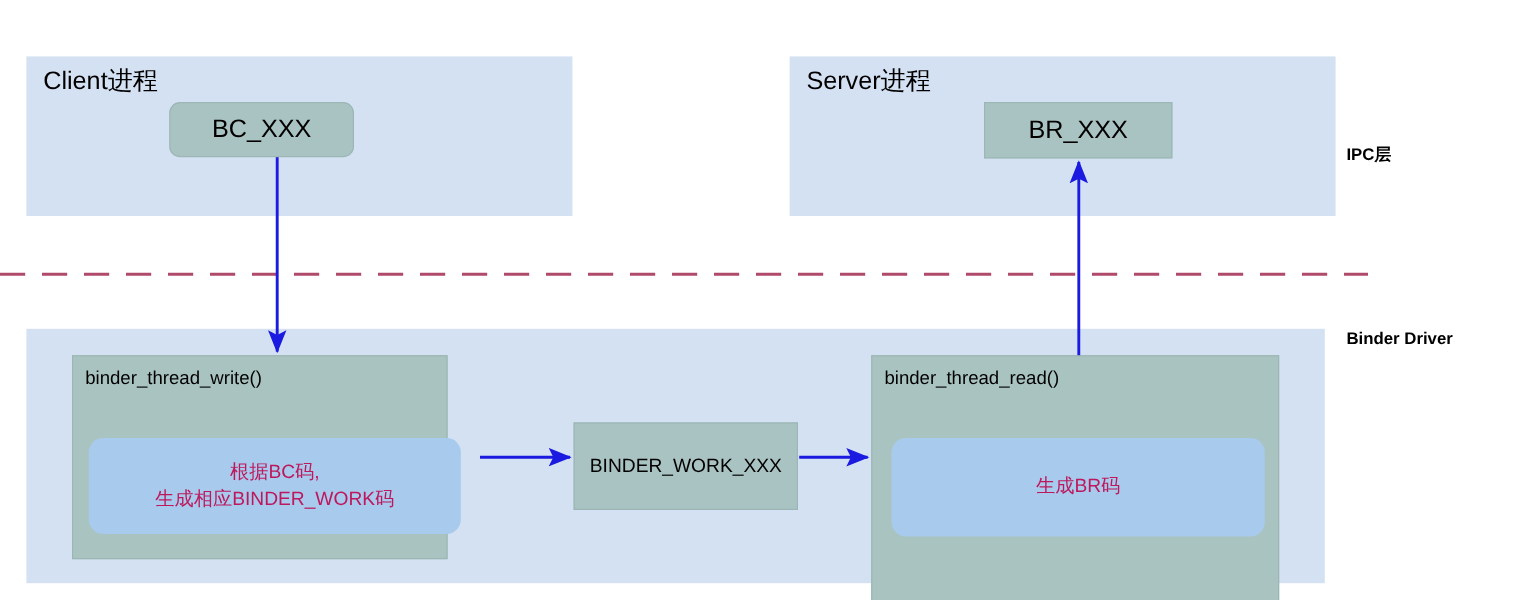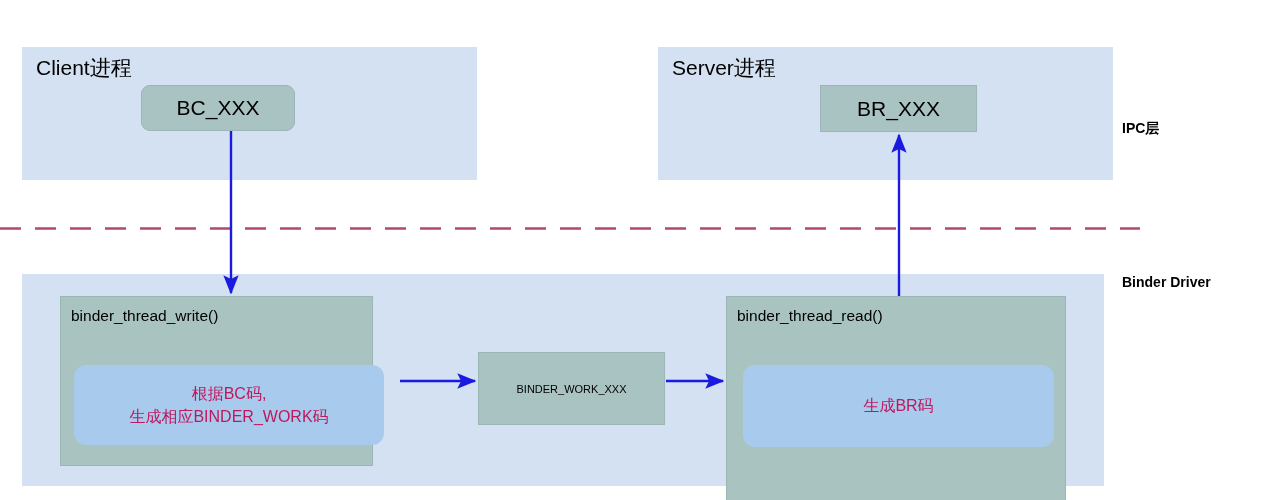--- a/index.html
+++ b/index.html
@@ -84,21 +84,21 @@
   }
 
   
   .work-box {
     background: #a9c3c2;
     border: 1px solid #9bb6b5;
     box-sizing: border-box;
     display: flex;
     align-items: center;
     justify-content: center;
-    font-size: 11px;
+    font-size: 16px;
     color: #000;
     white-space: nowrap;
   }
 
   
   .layer-label {
     position: absolute;
     font-size: 14px;
     font-weight: bold;
     color: #000;

